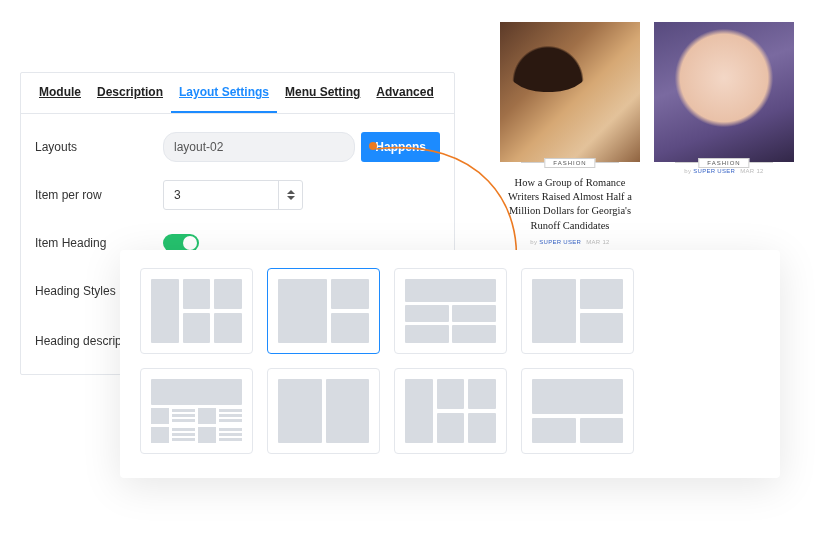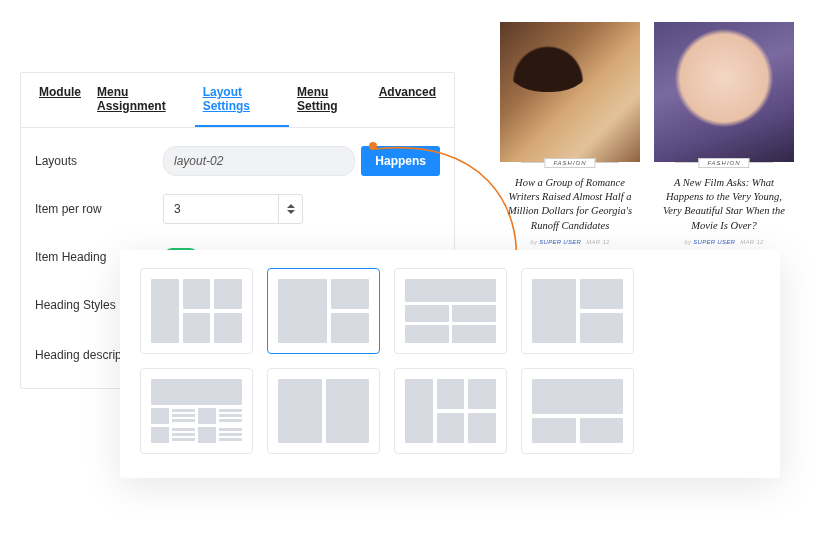--- a/index.html
+++ b/index.html
@@ -50,21 +50,20 @@
     flex: 1;
     height: 30px;
     background: #f1f2f4;
     border: 1px solid #e4e7ec;
     border-radius: 13px;
     padding: 0 10px;
     font-size: 12px;
     color: #555;
     display: flex;
     align-items: center;
-    font-style: italic;
   }
   .btn-select {
     margin-left: 6px;
     height: 30px;
     padding: 0 14px;
     background: #1c8bff;
     color: #fff;
     font-size: 12px;
     font-weight: 600;
     border: none;
@@ -117,21 +116,20 @@
     background: #fff;
     border-radius: 50%;
   }
 
   
   .cards {
     position: absolute;
     top: 22px; left: 500px;
     display: flex;
     gap: 14px;
-    font-style: italic;
   }
   .card {
     width: 140px;
     text-align: center;
   }
   .card-img {
     width: 140px; height: 140px;
     position: relative;
   }
   .card-img.c1 { background: linear-gradient(135deg,#5c3a28 0%, #a07048 35%, #d6a874 55%, #e3c29a 75%, #8f6340 100%); }
@@ -271,21 +269,21 @@
   .l8 { grid-template-columns: 1fr 1fr; grid-template-rows: 1.4fr 1fr; }
   .l8 .hero { grid-column: span 2; }
 
 </style>
 </head>
 <body>
 
 <div class="panel">
   <div class="tabs">
     <div class="tab">Module</div>
-    <div class="tab">Menu Assignment</div>
+    <div class="tab">Description</div>
     <div class="tab active">Layout Settings</div>
     <div class="tab">Menu Setting</div>
     <div class="tab">Advanced</div>
   </div>
   <div class="form">
     <div class="row">
       <div class="label">Layouts</div>
       <div class="text-input">
           <span>layout-02</span>
         </div>
@@ -329,21 +327,20 @@
     <div class="card-title">How a Group of Romance Writers Raised Almost Half a Million Dollars for Georgia's Runoff Candidates</div>
     <div class="card-meta">
       <span class="by">by</span><span class="author">SUPER USER</span><span class="date">MAR 12</span>
     </div>
   </div>
   <div class="card">
     <div class="card-img c2">
       <div class="badge-strip"></div>
       <div class="img-badge">FASHION</div>
     </div>
-    <div class="card-title">A New Film Asks: What Happens to the Very Young, Very Beautiful Star When the Movie Is Over?</div>
     <div class="card-meta">
       <span class="by">by</span><span class="author">SUPER USER</span><span class="date">MAR 12</span>
     </div>
   </div>
 </div>
 
 <div class="modal">
   <div class="grid">
 
     <div class="thumb">

